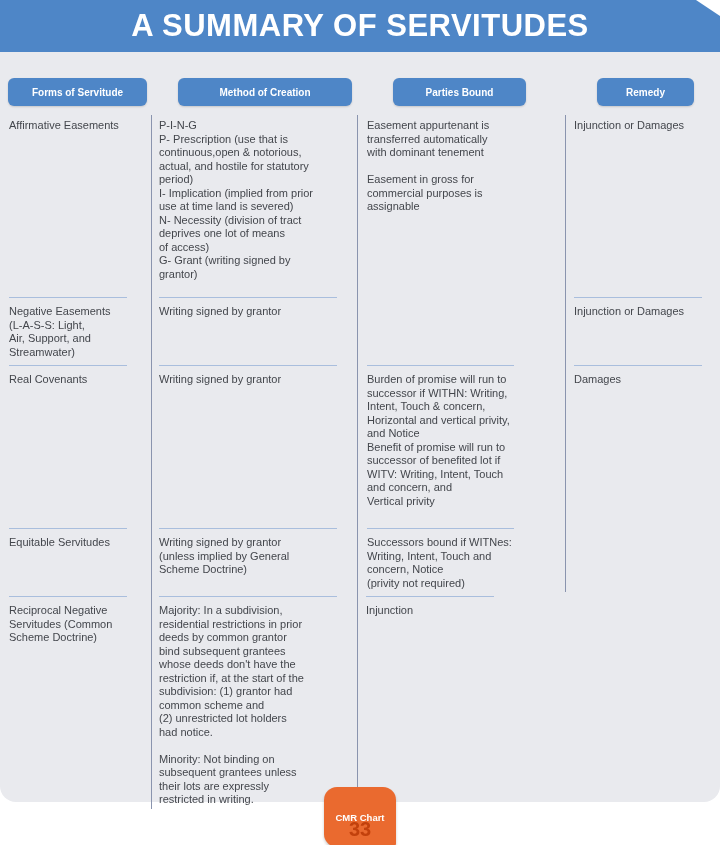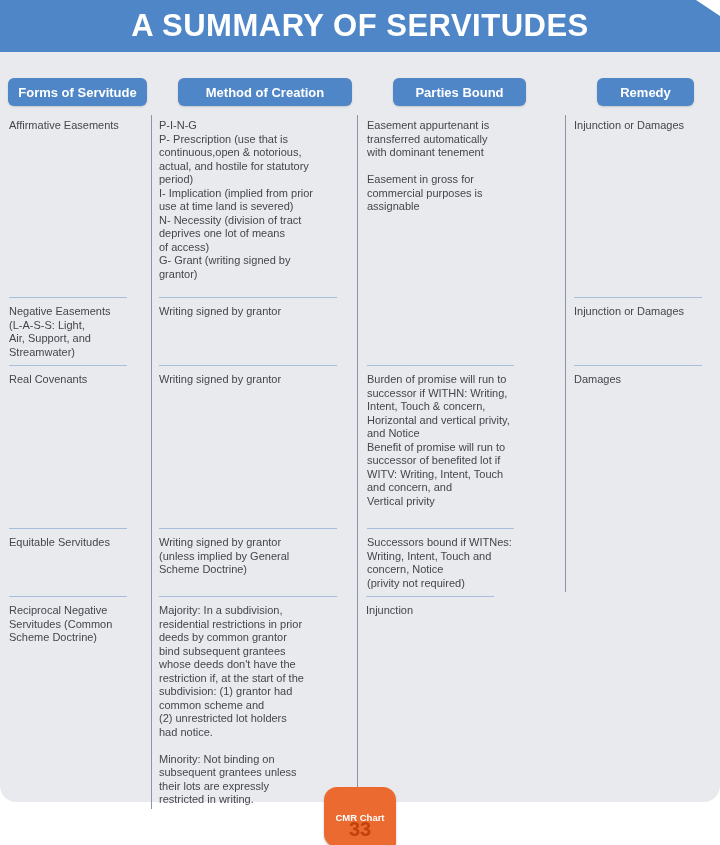--- a/index.html
+++ b/index.html
@@ -20,21 +20,21 @@
     border-right:24px solid #ffffff;border-bottom:16px solid transparent;
   }
   
   .panel{
     position:absolute;top:52px;left:0;width:720px;height:750px;
     background:#e9eaee;border-radius:0 0 16px 16px;
   }
   
   .col-btn{
     position:absolute;top:78px;height:28px;background:#4e86c7;color:#fff;
-    border:none;border-radius:6px;font-family:inherit;font-size:13px;font-weight:bold;
+    border:none;border-radius:6px;font-family:inherit;font-size:10px;font-weight:bold;
     display:flex;align-items:center;justify-content:center;
     box-shadow:0 1px 2px rgba(0,0,0,.15);
   }
   .btn-1{left:8px;width:139px;}
   .btn-2{left:178px;width:174px;}
   .btn-3{left:393px;width:133px;}
   .btn-4{left:597px;width:97px;}
   
   .grid{
     position:absolute;top:115px;left:0;width:720px;

